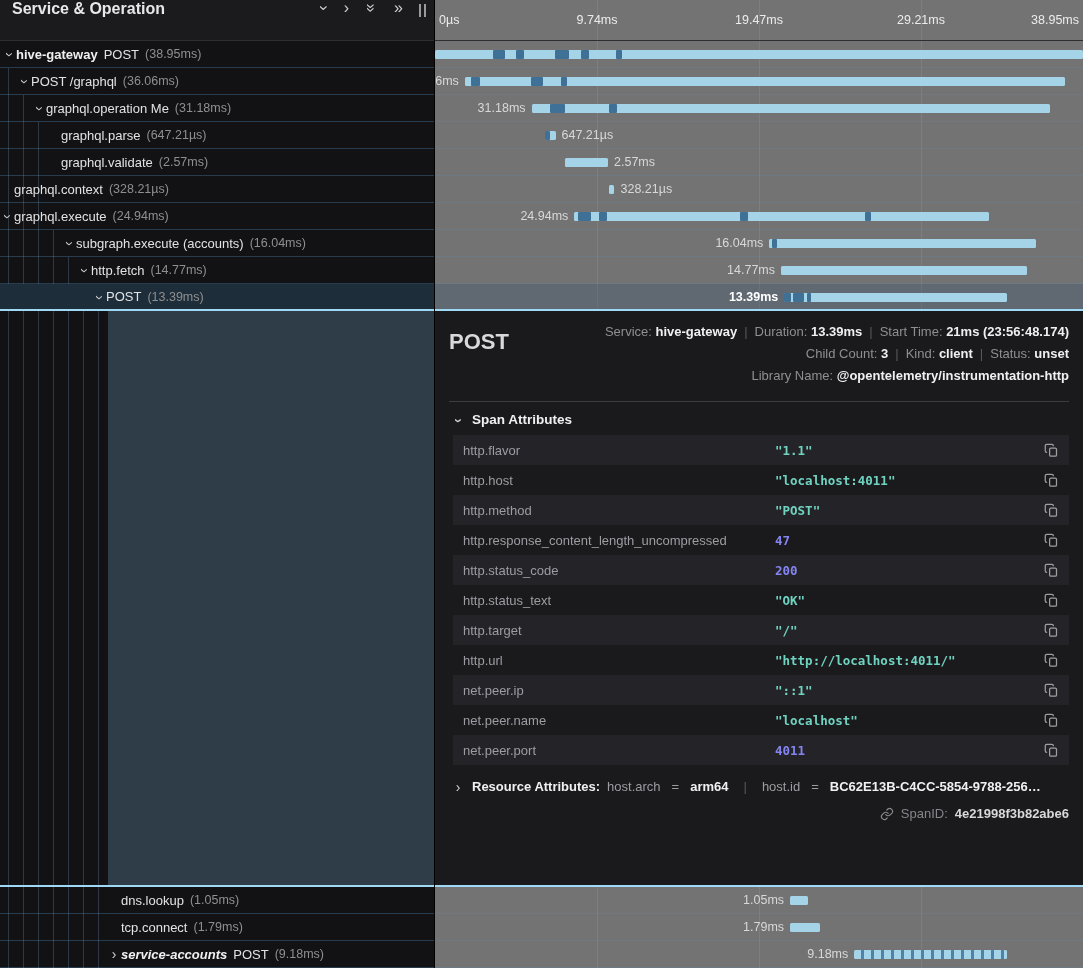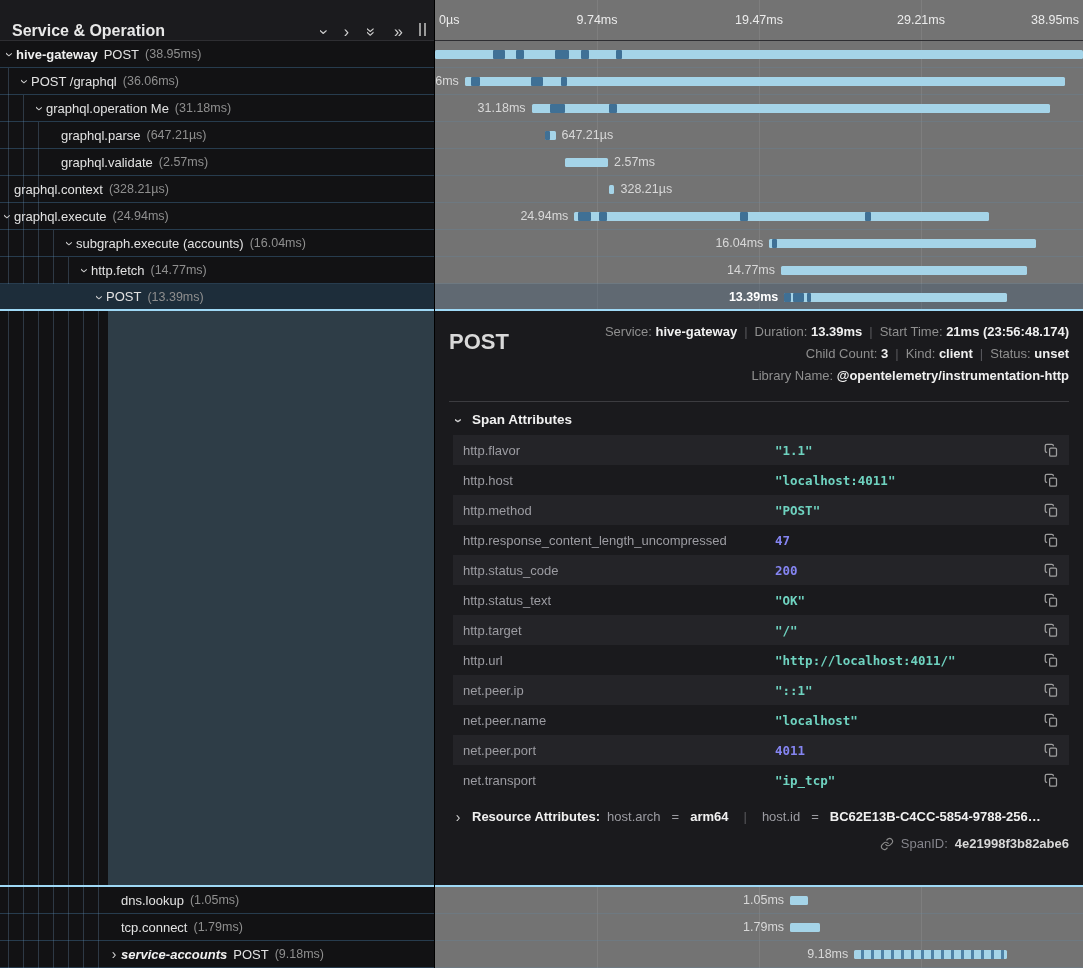--- a/index.html
+++ b/index.html
@@ -2,21 +2,21 @@
 <html style="--accent: #9fd9f6; --bar: #a5d4e8; --seg: #3f7095; --str: #6fd3c0; --num: #8585f2; --block: #2e3d47;"><head>
 <meta charset="utf-8">
 <style>
   html,body{margin:0;padding:0;background:#0b0b0d;}
   .app{width:1083px;height:968px;position:relative;display:flex;overflow:hidden;
        background:#121214;font-family:"Liberation Sans",sans-serif;color:#e8e8e8;
        -webkit-font-smoothing:antialiased;}
   
   .left-col{width:434px;flex:none;display:flex;flex-direction:column;border-right:1px solid #000;}
   .left-header{height:40px;flex:none;background:#1b1b1e;border-bottom:1px solid #2e2e32;
-       display:flex;align-items:flex-end;padding:0 6px 0 12px;}
+       display:flex;align-items:flex-start;padding:0 6px 0 12px;}
   .left-title{font-size:16px;font-weight:700;flex:1;white-space:nowrap;}
   .hicons{display:flex;align-items:center;gap:18px;margin-right:14px;}
   .hicon{color:#cfcfcf;font-size:16px;line-height:1;cursor:pointer;display:inline-block;}
   .hicon.rot{transform:rotate(90deg);}
   .resizer{display:flex;gap:3px;align-items:center;cursor:col-resize;padding:4px 2px;}
   .resizer span{display:block;width:2px;height:13px;background:#9a9a9a;}
   .tree{flex:1;position:relative;background:#121214;overflow:hidden;}
   .guide{position:absolute;width:1px;bottom:0;background:rgba(130,175,215,.25);z-index:0;}
   .tree-row{height:27px;display:flex;align-items:center;box-sizing:border-box;
        border-bottom:1px solid rgba(80,140,185,.35);font-size:13px;cursor:pointer;
@@ -381,30 +381,20 @@
           <div class="attr-row">
             <span class="attr-key">net.peer.port</span>
             <span class="attr-val number">4011</span>
             <span class="copy-btn">
               <svg width="15" height="15" viewBox="0 0 24 24" fill="none" stroke="#b5b5b5" stroke-width="2" stroke-linejoin="round">
                 <rect x="9" y="8" width="11" height="13" rx="2"></rect>
                 <path d="M5 15H4.5A2.5 2.5 0 0 1 2 12.5v-8A2.5 2.5 0 0 1 4.5 2h8A2.5 2.5 0 0 1 15 4.5V5"></path>
               </svg>
             </span>
           </div>
-          <div class="attr-row">
-            <span class="attr-key">net.transport</span>
-            <span class="attr-val string">"ip_tcp"</span>
-            <span class="copy-btn">
-              <svg width="15" height="15" viewBox="0 0 24 24" fill="none" stroke="#b5b5b5" stroke-width="2" stroke-linejoin="round">
-                <rect x="9" y="8" width="11" height="13" rx="2"></rect>
-                <path d="M5 15H4.5A2.5 2.5 0 0 1 2 12.5v-8A2.5 2.5 0 0 1 4.5 2h8A2.5 2.5 0 0 1 15 4.5V5"></path>
-              </svg>
-            </span>
-          </div>
         </div>
       <div class="res-line" id="res-line">
           <span class="chev">›</span>
           <span class="res-label">Resource Attributes:</span>
           <span class="res-key">host.arch</span>
           <span class="res-eq">=</span>
           <span class="res-val">arm64</span>
           <span class="res-sep">|</span>
           <span class="res-key">host.id</span>
           <span class="res-eq">=</span>

